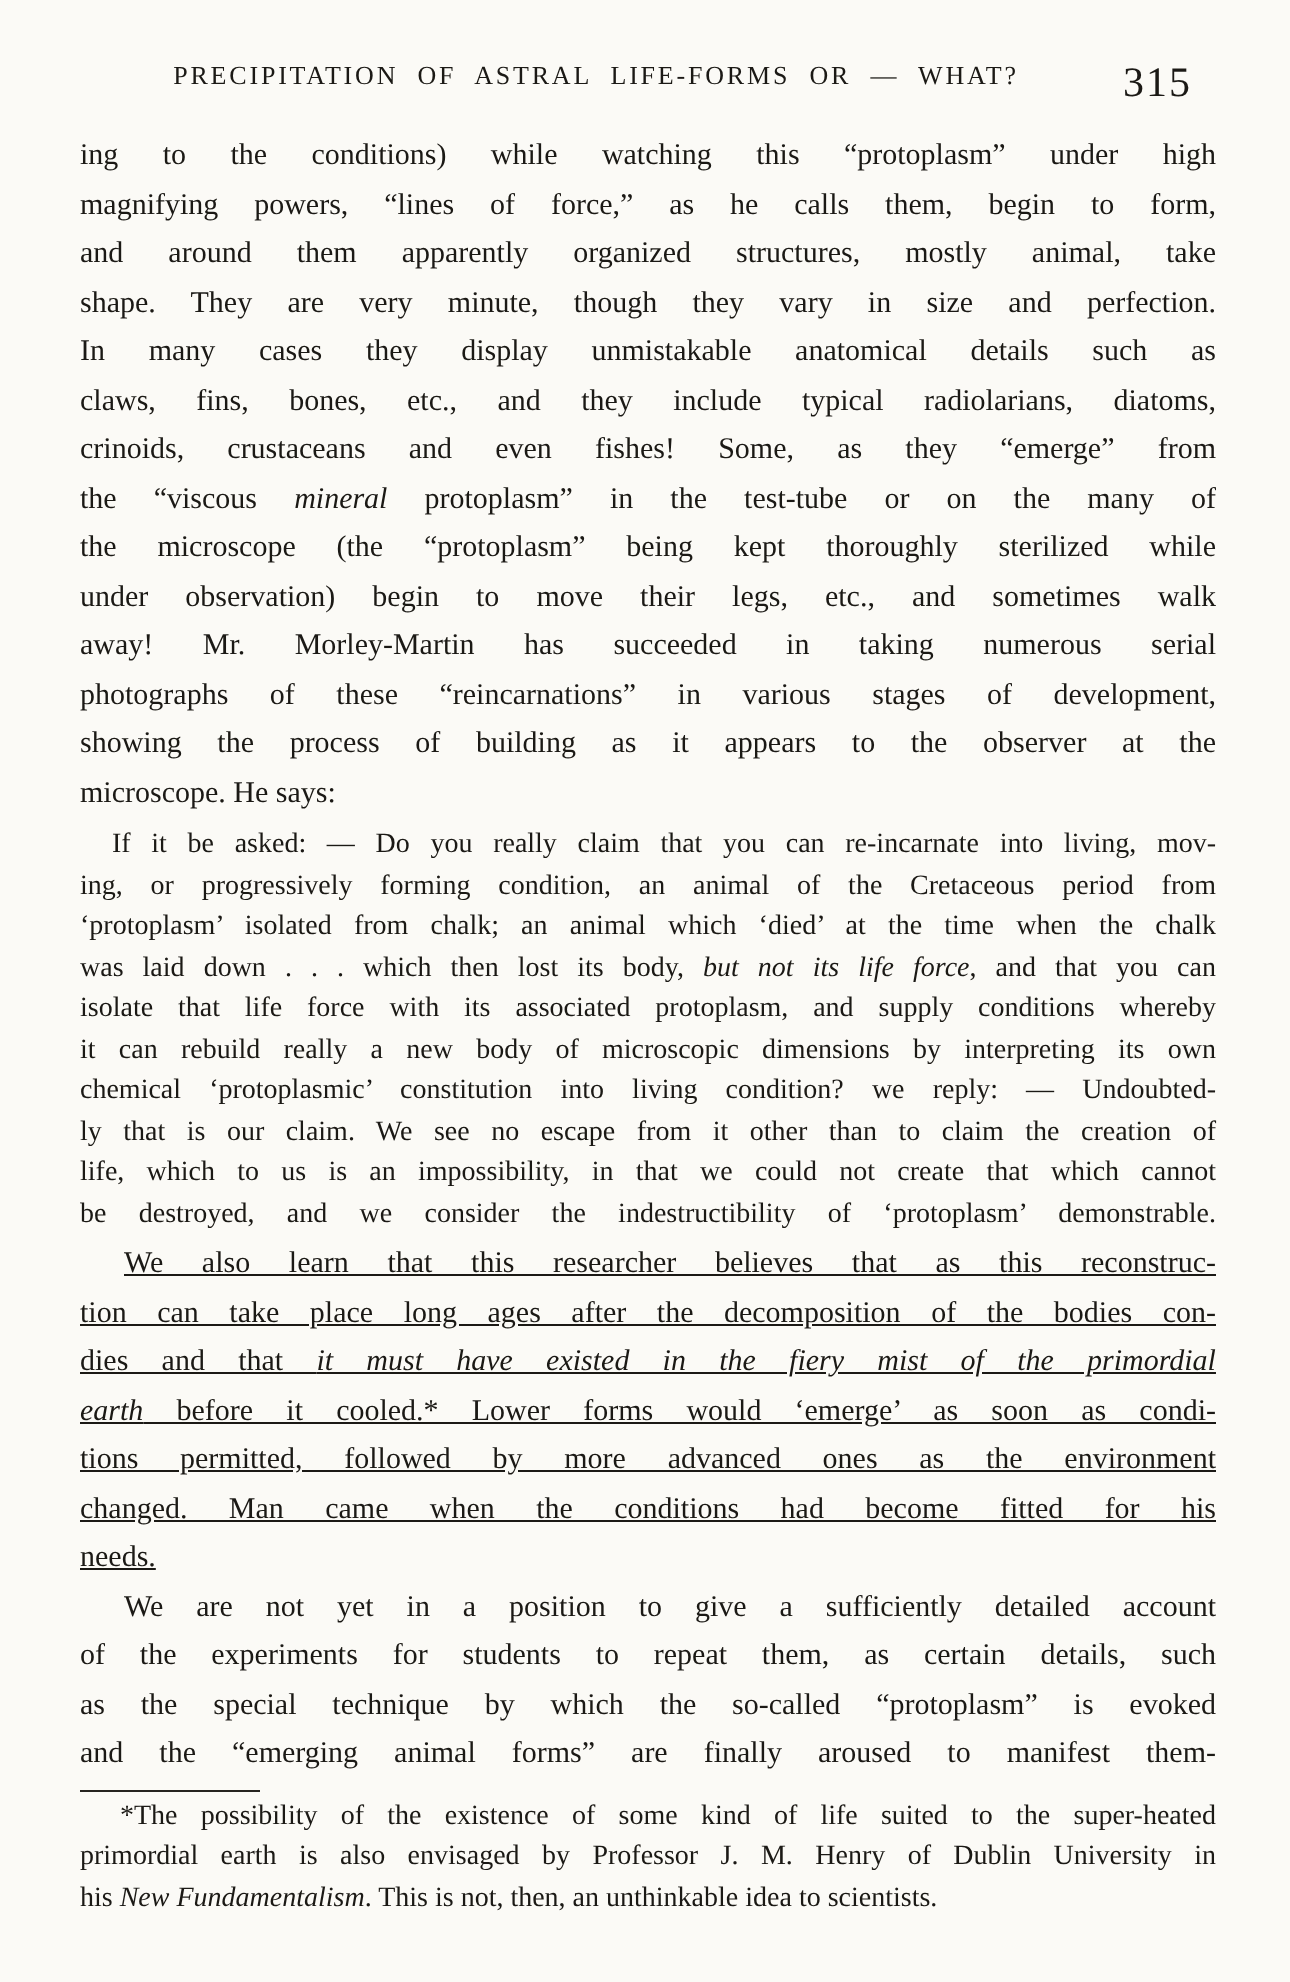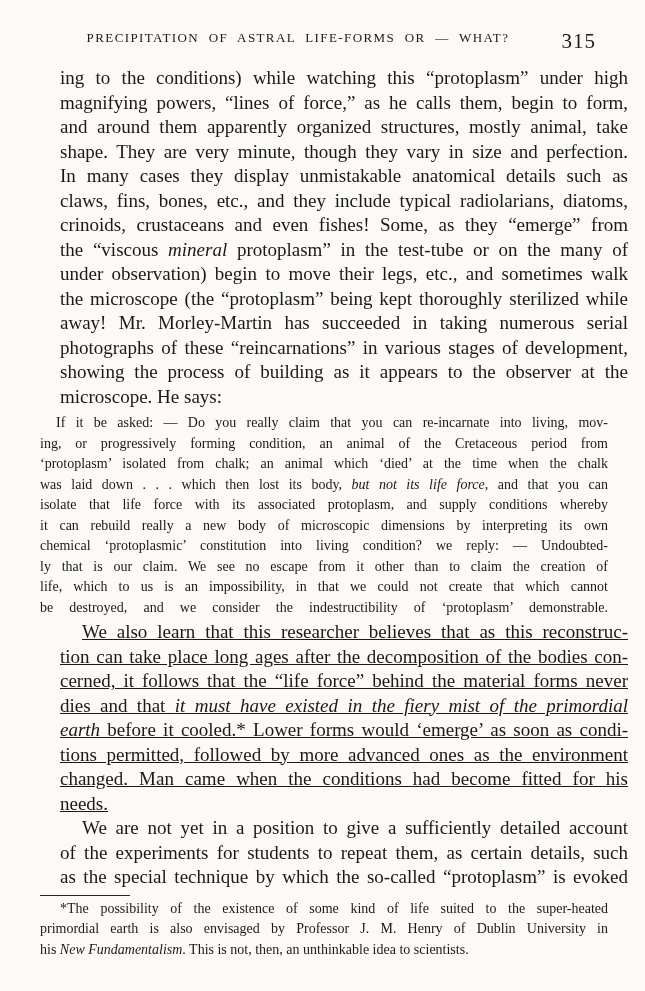--- a/index.html
+++ b/index.html
@@ -23,21 +23,21 @@
     word-spacing: 5px;
     white-space: nowrap;
   }
   .pagenum {
     position: absolute; right: 12px; top: -1px;
     font-size: 21px; letter-spacing: 1px; text-align: center;
   }
 
   
   .block { width: 100%; }
-  .block.body     { font-size: 19px;   line-height: 24.5px; margin-left: 20px; }
+  .block.body     { font-size: 15px;   line-height: 24.5px; }
   .block.quote    { font-size: 14px;   line-height: 20.5px; margin-top: 4px; }
   .block.footnote { font-size: 14px;   line-height: 20.5px; }
   .block.b2 { margin-top: 2px; text-decoration: underline; }
 
   .line { text-align: justify; text-align-last: left; }
   .line.just { text-align-last: justify; }
   .body .line.ind { text-indent: 22px; }
   .quote .line.ind { text-indent: 16px; }
   .footnote .line.ind { text-indent: 20px; }
   em { font-style: italic; }
@@ -60,53 +60,53 @@
   <div>
       <div class="block body">
         <div class="line just"><span>ing to the conditions) while watching this “protoplasm” under high</span></div>
         <div class="line just"><span>magnifying powers, “lines of force,” as he calls them, begin to form,</span></div>
         <div class="line just"><span>and around them apparently organized structures, mostly animal, take</span></div>
         <div class="line just"><span>shape.  They are very minute, though they vary in size and perfection.</span></div>
         <div class="line just"><span>In many cases they display unmistakable anatomical details such as</span></div>
         <div class="line just"><span>claws, fins, bones, etc., and they include typical radiolarians, diatoms,</span></div>
         <div class="line just"><span>crinoids, crustaceans and even fishes!  Some, as they “emerge” from</span></div>
         <div class="line just"><span>the “viscous </span><em>mineral</em><span> protoplasm” in the test-tube or on the many of</span></div>
+        <div class="line just"><span>the microscope (the “protoplasm” being kept thoroughly sterilized while</span></div>
         <div class="line just"><span>under observation) begin to move their legs, etc., and sometimes walk</span></div>
-        <div class="line just"><span>the microscope (the “protoplasm” being kept thoroughly sterilized while</span></div>
         <div class="line just"><span>away!  Mr. Morley-Martin has succeeded in taking numerous serial</span></div>
         <div class="line just"><span>photographs of these “reincarnations” in various stages of development,</span></div>
         <div class="line just"><span>showing the process of building as it appears to the observer at the</span></div>
         <div class="line"><span>microscope.  He says:</span></div>
       </div>
       <div class="block quote">
         <div class="line just ind"><span>If it be asked: — Do you really claim that you can re-incarnate into living, mov-</span></div>
         <div class="line just"><span>ing, or progressively forming condition, an animal of the Cretaceous period from</span></div>
         <div class="line just"><span>‘protoplasm’ isolated from chalk; an animal which ‘died’ at the time when the chalk</span></div>
         <div class="line just"><span>was laid down . . . which then lost its body, </span><em>but not its life force</em><span>, and that you can</span></div>
         <div class="line just"><span>isolate that life force with its associated protoplasm, and supply conditions whereby</span></div>
         <div class="line just"><span>it can rebuild really a new body of microscopic dimensions by interpreting its own</span></div>
         <div class="line just"><span>chemical ‘protoplasmic’ constitution into living condition? we reply: — Undoubted-</span></div>
         <div class="line just"><span>ly that is our claim.  We see no escape from it other than to claim the creation of</span></div>
         <div class="line just"><span>life, which to us is an impossibility, in that we could not create that which cannot</span></div>
         <div class="line just"><span>be destroyed, and we consider the indestructibility of ‘protoplasm’ demonstrable.</span></div>
       </div>
       <div class="block body b2">
         <div class="line just ind"><span>We also learn that this researcher believes that as this reconstruc-</span></div>
         <div class="line just"><span>tion can take place long ages after the decomposition of the bodies con-</span></div>
-        <div class="line just"><span>cerned, it follows that the “life force” behind the material forms never</span></div>
         <div class="line just"><span>dies and that </span><em>it must have existed in the fiery mist of the primordial</em></div>
         <div class="line just"><em>earth</em><span> before it cooled.*  Lower forms would ‘emerge’ as soon as condi-</span></div>
         <div class="line just"><span>tions permitted, followed by more advanced ones as the environment</span></div>
         <div class="line just"><span>changed.  Man came when the conditions had become fitted for his</span></div>
         <div class="line"><span>needs.</span></div>
       </div>
       <div class="block body">
         <div class="line just ind"><span>We are not yet in a position to give a sufficiently detailed account</span></div>
         <div class="line just"><span>of the experiments for students to repeat them, as certain details, such</span></div>
         <div class="line just"><span>as the special technique by which the so-called “protoplasm” is evoked</span></div>
+        <div class="line just"><span>and the “emerging animal forms” are finally aroused to manifest them-</span></div>
       </div>
       <div class="footnote-rule"></div>
       <div class="block footnote">
         <div class="line just ind"><span>*The possibility of the existence of some kind of life suited to the super-heated</span></div>
         <div class="line just"><span>primordial earth is also envisaged by Professor J. M. Henry of Dublin University in</span></div>
         <div class="line"><span>his </span><em>New Fundamentalism</em><span>.  This is not, then, an unthinkable idea to scientists.</span></div>
       </div>
     </div>
 </div>
 

